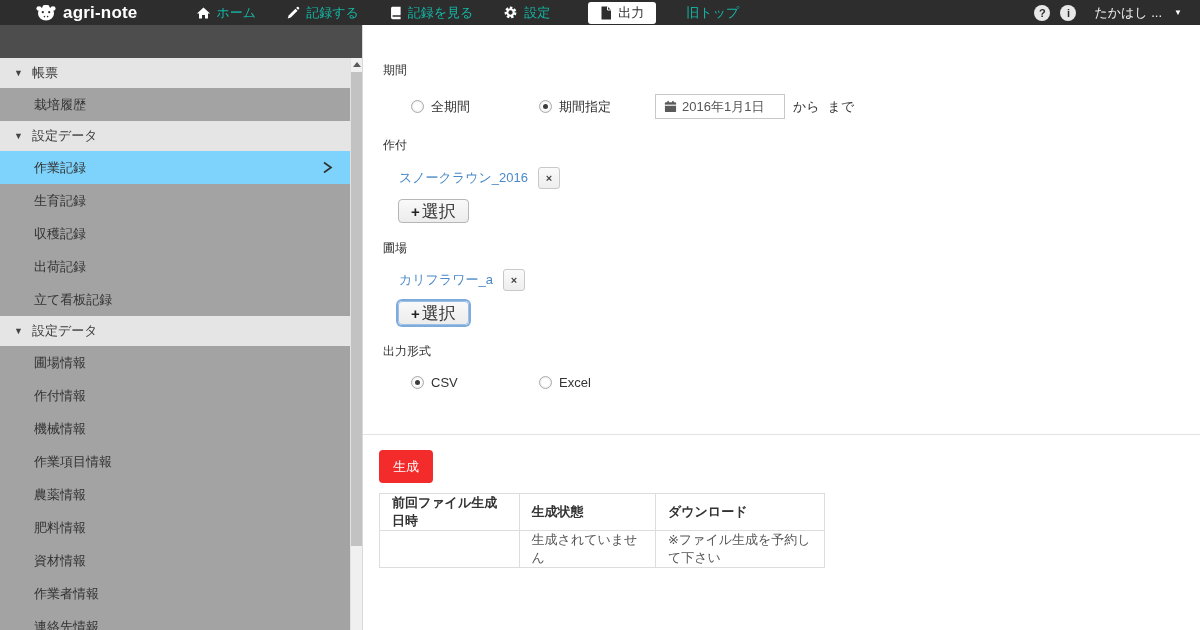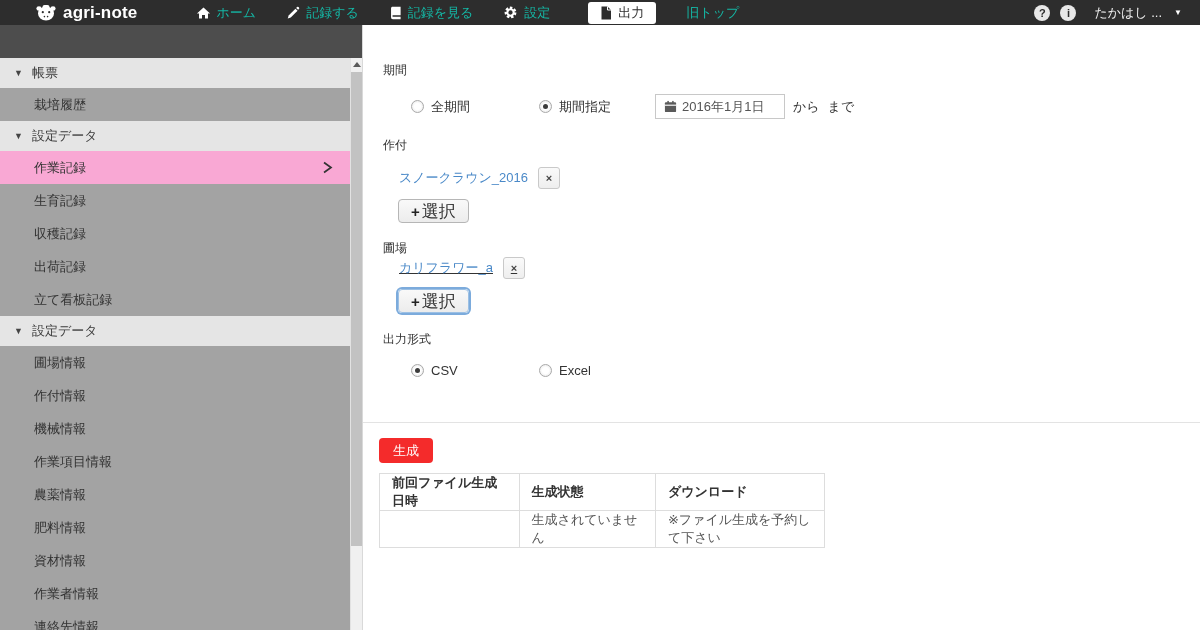--- a/index.html
+++ b/index.html
@@ -44,21 +44,21 @@
   .menu { width:350px; }
   .menu-header {
     height:30px; background:#e5e5e5; display:flex; align-items:center;
     padding-left:14px; gap:9px; font-size:13px; color:#3a3a3a; cursor:pointer;
   }
   .menu-header .tri { font-size:9px; color:#444; }
   .menu-item {
     height:33px; display:flex; align-items:center; padding-left:34px;
     font-size:13px; color:#333; cursor:pointer; background:#a3a3a3;
   }
-  .menu-item.selected { background:#f9a8d4; }
+  .menu-item.selected { background:#7dd3fc; }
   .menu-item .chev { margin-left:auto; margin-right:16px; display:flex; align-items:center; }
 
   
   .scrollbar {
     position:absolute; top:0; right:0; bottom:0; width:12px;
     background:#f0f0f0; border-left:1px solid #e2e2e2;
   }
   .sb-arrow {
     height:13px; display:flex; align-items:center; justify-content:center; cursor:pointer;
   }
@@ -96,40 +96,40 @@
   .date-group { display:flex; align-items:center; gap:8px; margin-left:44px; }
   .datebox {
     width:130px; height:25px; border:1px solid #c8c8c8; background:#fff;
     display:inline-flex; align-items:center; gap:5px; padding:0 8px;
     font-size:13px; color:#555; cursor:pointer;
   }
   .date-sep { font-size:13px; color:#333; }
 
   .chip-row { display:flex; align-items:center; gap:10px; margin-left:36px; }
   .chip-row.planting { margin-top:13px; }
-  .chip-row.field { margin-top:0;text-decoration:underline; }
+  .chip-row.field { margin-top:12px; }
   .chip-link { font-size:13px; color:#4a89c8; text-decoration:none; cursor:pointer; }
   .chip-remove {
     width:22px; height:22px; border:1px solid #c9c9c9; border-radius:3px;
     background:linear-gradient(#fafafa,#eeeeee); font-size:11px; font-weight:bold;
     color:#444; cursor:pointer; line-height:20px; text-align:center;
   }
   .add-btn {
     display:inline-flex; align-items:center; gap:2px; margin:10px 0 0 35px;
     height:24px; padding:0 12px; border:1px solid #b6b6b6; border-radius:4px;
     background:linear-gradient(#f9f9f9,#ececec); cursor:pointer;
   }
   .add-btn .plus { font-size:15px; font-weight:bold; color:#222; line-height:1; }
   .add-btn .lbl { font-size:17px; color:#333; }
   .add-btn.focused { box-shadow:0 0 0 2px #7cabdc; border-color:#9cc0e4; }
 
   .divider { border:none; border-top:1px solid #e3e3e3; margin-top:44px; }
 
   .generate-btn {
-    display:inline-block; margin:15px 0 0 16px; height:25px; padding:0 14px;
+    display:inline-block; margin:15px 0 0 16px; height:33px; padding:0 14px;
     background:#f42b2b; color:#fff; font-size:13px; border:none; border-radius:4px;
     cursor:pointer;
   }
 
   .result-table {
     margin:10px 0 0 16px; border-collapse:collapse; table-layout:fixed; width:446px;
     background:#fff;
   }
   .result-table th, .result-table td {
     border:1px solid #ddd; font-size:13px; text-align:left; padding:0 12px;

